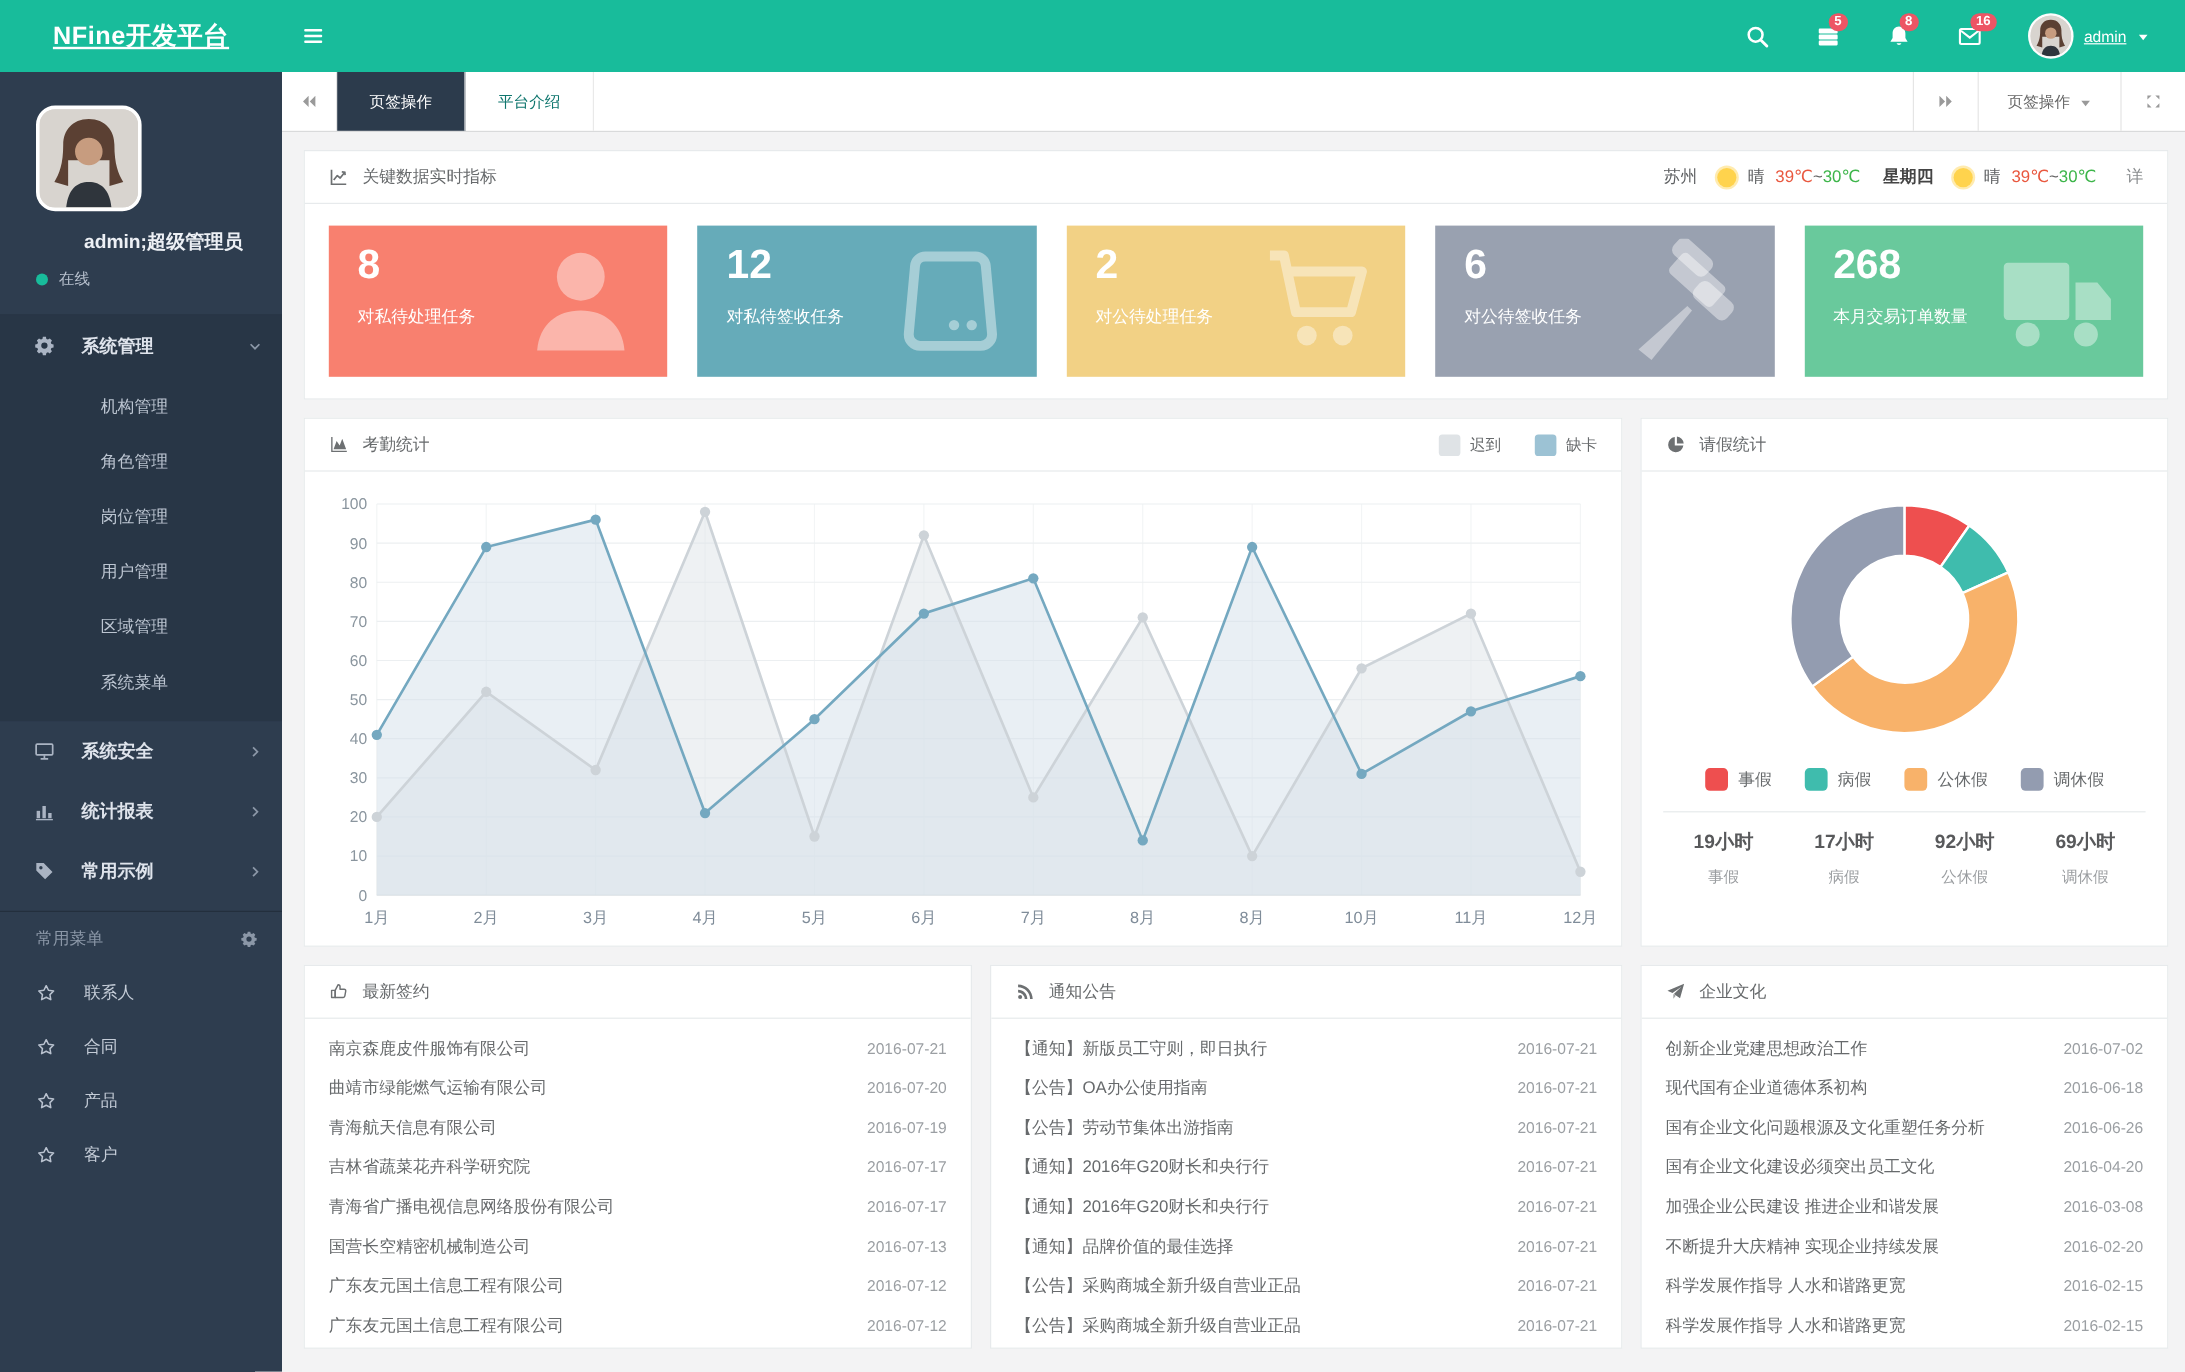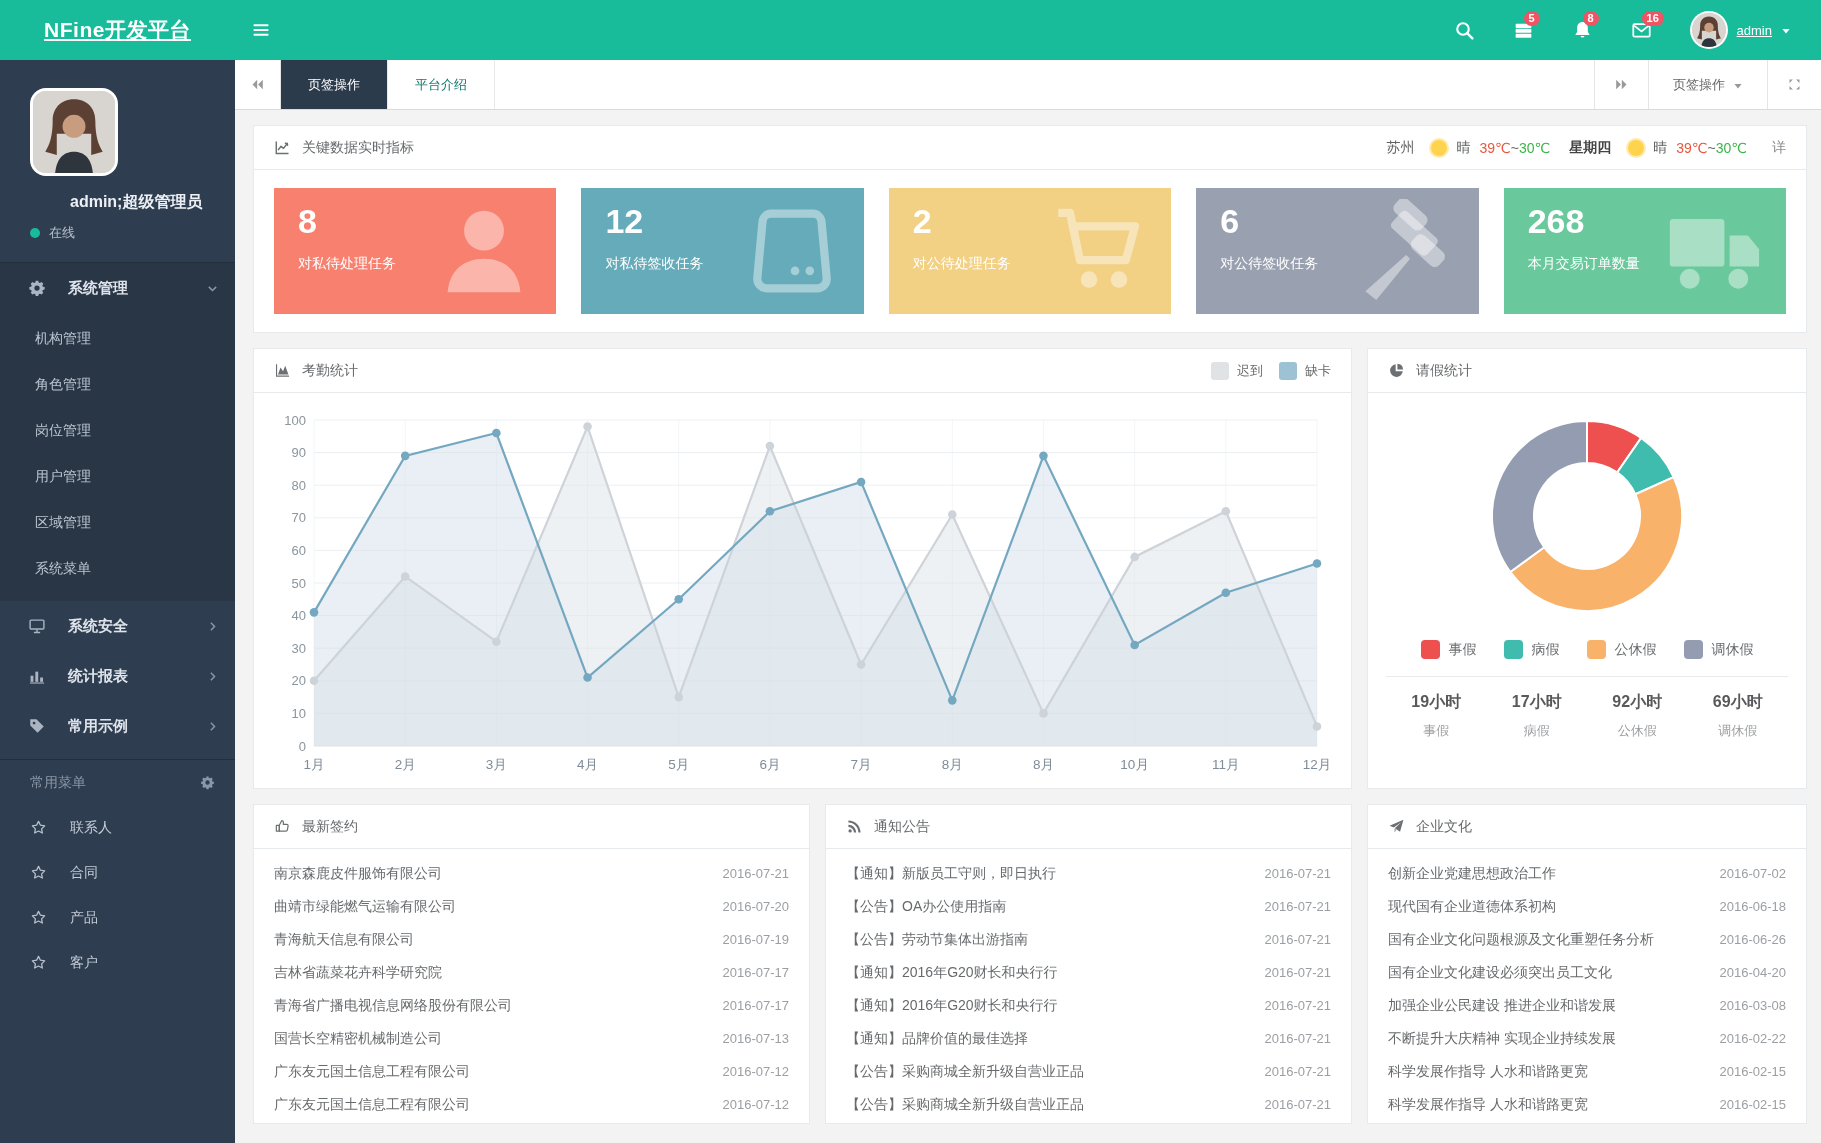--- a/index.html
+++ b/index.html
@@ -28,21 +28,21 @@
   .avatar-lg { width:88px; height:88px; border-radius:16px; border:3px solid #fff; overflow:hidden; background:#d8d4cf; }
   .profile-name { margin-top:16px; color:#edf0f5; font-weight:bold; font-size:16px;margin-left:40px; }
   .profile-status { margin-top:11px; font-size:13px; color:#b7c0cd; display:flex; align-items:center; gap:9px; }
   .status-dot { width:10px; height:10px; border-radius:50%; background:#18bc9b; }
   .side-nav { border-top:1px solid rgba(0,0,0,.22); }
   .nav-item { display:flex; align-items:center; height:50px; padding:0 16px 0 28px; font-size:15px; font-weight:bold; color:#dfe4ec; cursor:pointer; }
   .nav-item .nico { width:18px; height:18px; margin-right:22px; color:#aab4c3; flex:none; }
   .nav-item .arrow { margin-left:auto; width:13px; height:13px; color:#8b97a7; }
   .nav-group.expanded { background:#283646; }
   .subnav { padding:2px 0 10px; }
-  .sub-item { height:46px; line-height:46px; padding-left:35px; font-size:14px; color:#bcc5d1; cursor:pointer; }
+  .sub-item { height:46px; line-height:46px; padding-left:84px; font-size:14px; color:#bcc5d1; cursor:pointer; }
   .quick-header { display:flex; align-items:center; height:46px; padding:0 20px 0 30px; color:#8b97a7; font-size:14px; border-top:1px solid rgba(0,0,0,.22); margin-top:8px; }
   .quick-header .qgear { margin-left:auto; width:15px; height:15px; color:#8b97a7; cursor:pointer; }
   .quick-item { display:flex; align-items:center; height:45px; padding-left:30px; font-size:14px; color:#c4ccd7; cursor:pointer; }
   .quick-item .nico { width:17px; height:17px; margin-right:23px; color:#b9c2cf; flex:none; }
 
   
   .tabbar { position:absolute; left:235px; right:0; top:60px; height:50px; background:#fff; border-bottom:1px solid #d9dadb; display:flex; align-items:stretch; z-index:10; }
   .tab-nav-btn { width:46px; display:flex; align-items:center; justify-content:center; color:#9a9a9a; border-right:1px solid #e5e5e5; cursor:pointer; }
   .tab-nav-btn .tnb { width:15px; height:15px; }
   #tab-list { display:flex; }
@@ -69,21 +69,21 @@
   .w-more { margin-left:16px; color:#8a8d8f; cursor:pointer; }
   .cards { display:flex; gap:25px; padding:18px 20px; }
   .card { flex:1; height:126px; position:relative; color:#fff; overflow:hidden; cursor:pointer; }
   .card .num { font-size:34px; font-weight:bold; margin:14px 0 0 24px; }
   .card .lbl { font-size:14px; margin:14px 0 0 24px; }
   .card .cico { position:absolute; right:20px; top:50%; transform:translateY(-50%); width:104px; height:104px; color:rgba(255,255,255,.42); }
 
   .row2 { display:flex; gap:15px; margin-top:15px; }
   .chart-panel { width:1099px; height:441px; }
   .chart-body { padding:13px 18px 4px; }
-  .chart-legend { margin-left:auto; display:flex; gap:16px; }
+  .chart-legend { margin-left:auto; display:flex; gap:28px; }
   .cl-item { display:flex; align-items:center; gap:8px; color:#676a6c; font-size:13px; }
   .cl-swatch { width:18px; height:18px; border-radius:3px; }
 
   .donut-panel { flex:1; height:441px; }
   .donut-wrap { width:214px; height:214px; margin:16px auto 0; }
   .donut-legend { display:flex; justify-content:center; gap:27px; margin-top:17px; }
   .dl-item { display:flex; align-items:center; gap:9px; font-size:14px; color:#676a6c; }
   .dl-swatch { width:19px; height:19px; border-radius:4px; flex:none; }
   .donut-stats { display:flex; border-top:1px solid #e7eaec; margin:17px 18px 0; padding-top:15px; }
   .ds { flex:1; text-align:center; }
@@ -698,21 +698,21 @@
           <div class="li-row">
             <span class="li-text">国有企业文化建设必须突出员工文化</span>
             <span class="li-date">2016-04-20</span>
           </div>
           <div class="li-row">
             <span class="li-text">加强企业公民建设 推进企业和谐发展</span>
             <span class="li-date">2016-03-08</span>
           </div>
           <div class="li-row">
             <span class="li-text">不断提升大庆精神 实现企业持续发展</span>
-            <span class="li-date">2016-02-22</span>
+            <span class="li-date">2016-02-20</span>
           </div>
           <div class="li-row">
             <span class="li-text">科学发展作指导 人水和谐路更宽</span>
             <span class="li-date">2016-02-15</span>
           </div>
           <div class="li-row">
             <span class="li-text">科学发展作指导 人水和谐路更宽</span>
             <span class="li-date">2016-02-15</span>
           </div>
         </div>

